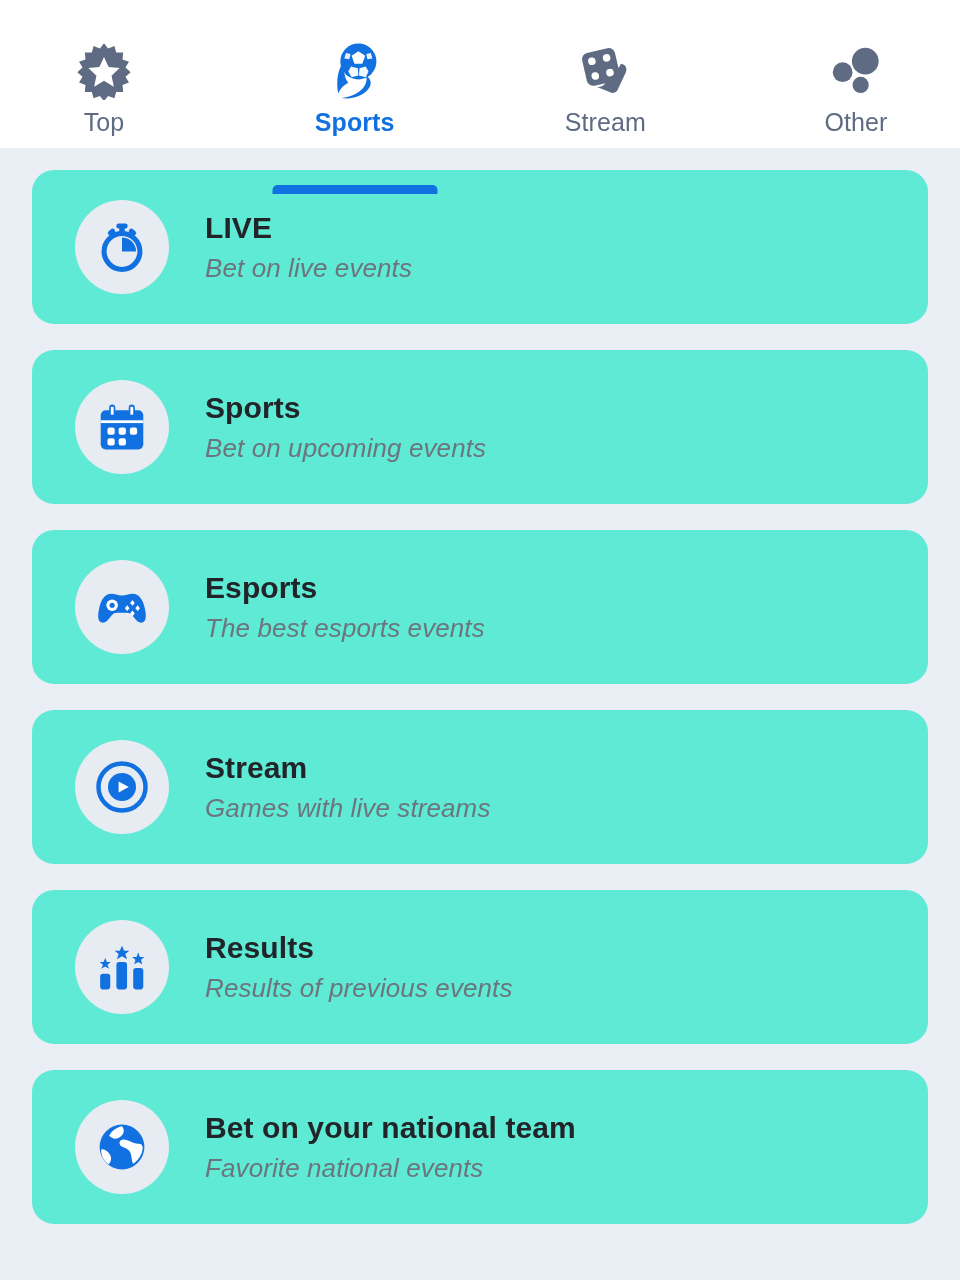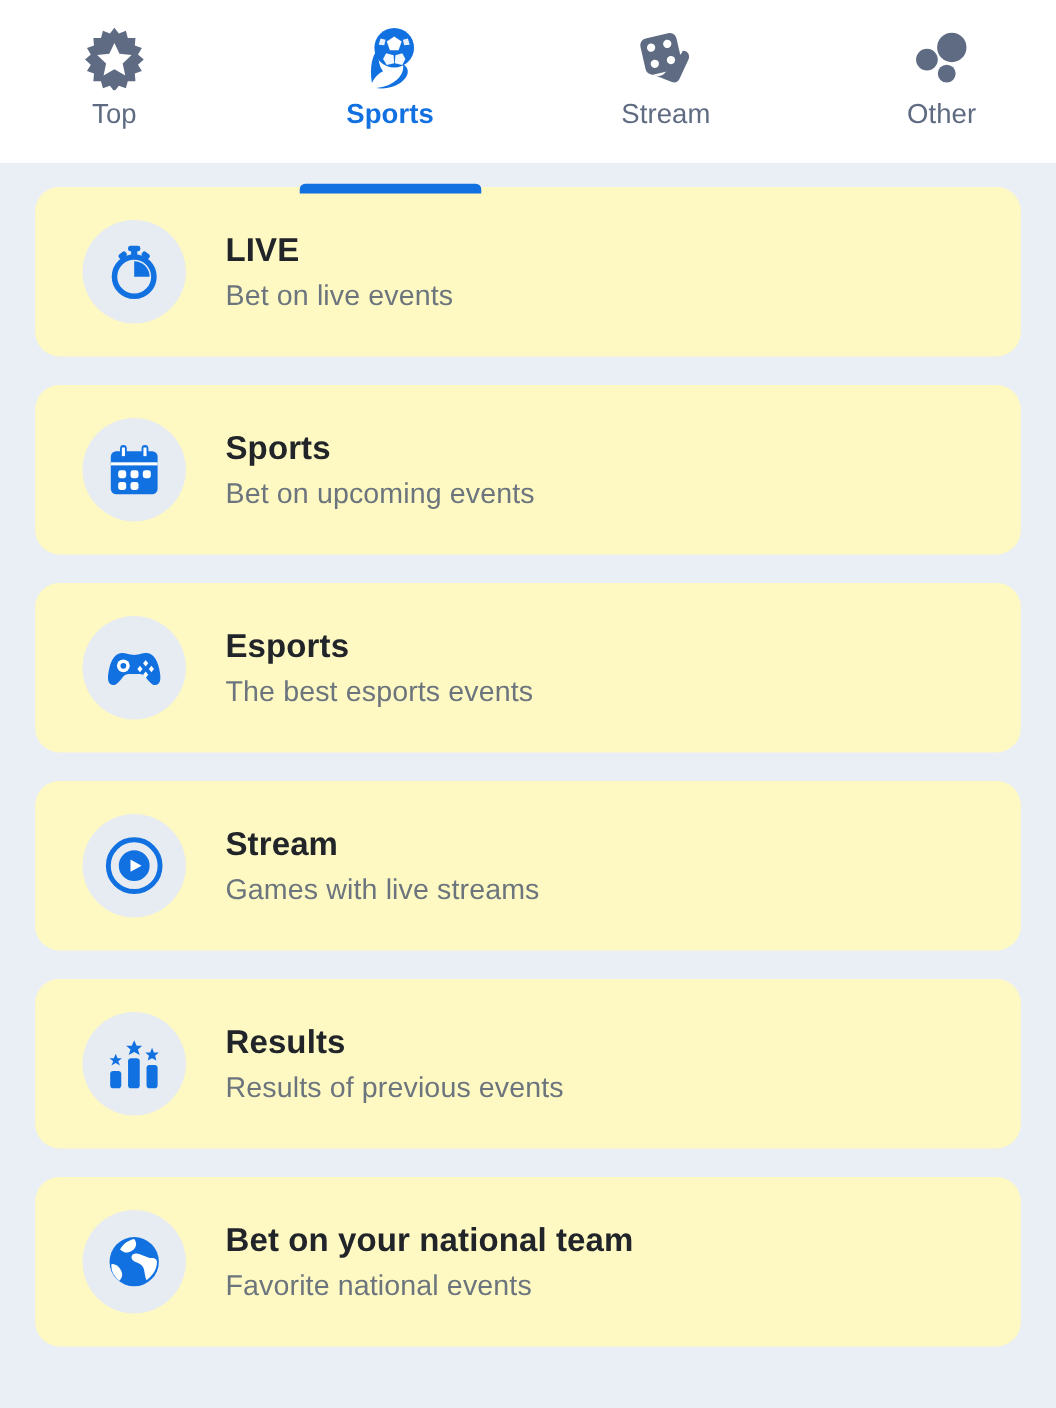--- a/index.html
+++ b/index.html
@@ -37,20 +37,21 @@
   .tab {
     position: relative;
     width: 164px;
     height: 176px;
     display: flex;
     flex-direction: column;
     align-items: center;
     justify-content: flex-start;
     cursor: pointer;
     user-select: none;
+    margin-top: 18px;
   }
   .tab-icon {
     height: 62px;
     margin-top: 22px;
     display: flex;
     align-items: center;
     justify-content: center;
   }
   .tab-label {
     margin-top: 8px;
@@ -77,21 +78,21 @@
   
   .list {
     flex: 1 1 auto;
     padding: 22px 32px 0 32px;
     box-sizing: border-box;
     display: flex;
     flex-direction: column;
     gap: 26px;
   }
   .card {
-    background: #fef9c3;
+    background: #5eead4;
     border-radius: 22px;
     height: 154px;
     display: flex;
     align-items: center;
     padding: 0 0 0 43px;
     box-sizing: border-box;
     cursor: pointer;
     flex: 0 0 auto;
   }
   .card-icon-wrap {
@@ -116,20 +117,21 @@
     color: #212529;
     line-height: 1.12;
     letter-spacing: 0.1px;
   }
   .card-sub {
     margin-top: 9px;
     font-size: 26px;
     color: #6c757d;
     line-height: 1.12;
     letter-spacing: 0.1px;
+    font-style: italic;
   }
 </style>
 </head>
 <body>
 
 <div class="phone">
 
   <div class="tabbar">
 
     <div class="tab">

